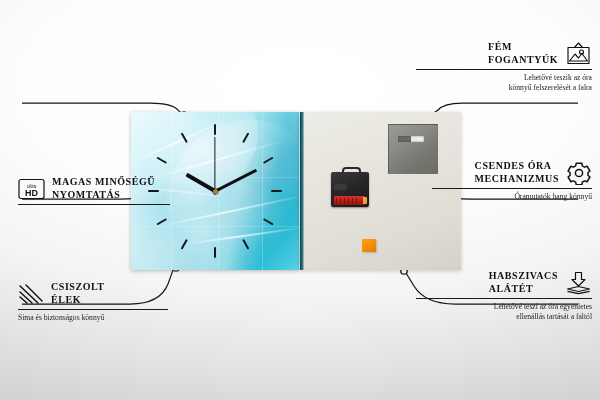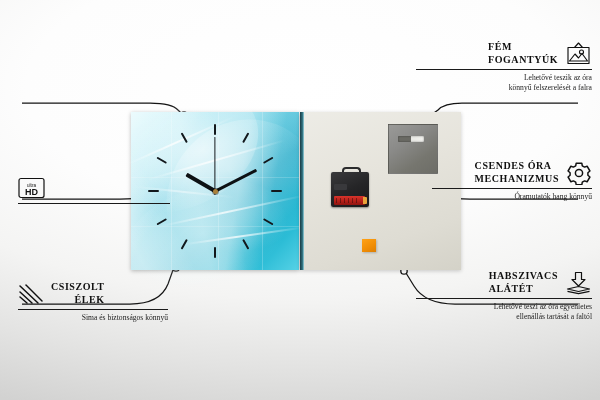--- a/index.html
+++ b/index.html
@@ -266,21 +266,21 @@
     color: #1c1c1c;
     white-space: pre-line;
   }
   .callout.right .desc { text-align: right; }
 
   .icon { flex: 0 0 auto; display: block; }
 
   
   #c-tempered  { left: 18px;  top: 41px;  width: 150px; }
   #c-print     { left: 18px;  top: 176px; width: 152px; }
-  #c-edges     { left: 18px;  top: 281px; width: 150px; text-align: right; }
+  #c-edges     { left: 18px;  top: 281px; width: 150px; }
   #c-handles   { right: 8px;  top: 41px;  width: 176px; }
   #c-mechanism { right: 8px;  top: 160px; width: 160px; }
   #c-foam      { right: 8px;  top: 270px; width: 176px; }
 </style>
 </head>
 <body>
 
 <div id="stage">
 
   <svg id="leaders" viewBox="0 0 600 400">
@@ -359,20 +359,22 @@
   </div>
 
 
   <div class="callout left" id="c-print">
     <div class="head">
       <svg class="icon" width="27" height="24" viewBox="0 0 27 24">
         <rect x="1" y="2.5" width="25" height="19" rx="2" fill="none" stroke="#111" stroke-width="1.2"></rect>
         <text x="13.5" y="10.5" font-family="Liberation Sans, sans-serif" font-size="4.6" text-anchor="middle" fill="#111">ultra</text>
         <text x="13.5" y="19" font-family="Liberation Sans, sans-serif" font-size="9" font-weight="bold" text-anchor="middle" fill="#111">HD</text>
       </svg>
+      <div class="title">MAGAS MINŐSÉGŰ
+NYOMTATÁS</div>
     </div>
     <div class="rule"></div>
   </div>
 
   <div class="callout left" id="c-edges">
     <div class="head">
       <svg class="icon" width="26" height="22" viewBox="0 0 26 22">
         <g stroke="#111" stroke-width="1.5" stroke-linecap="round">
           <path d="M2 3 L20 20"></path>
           <path d="M2 9 L14 20"></path>

